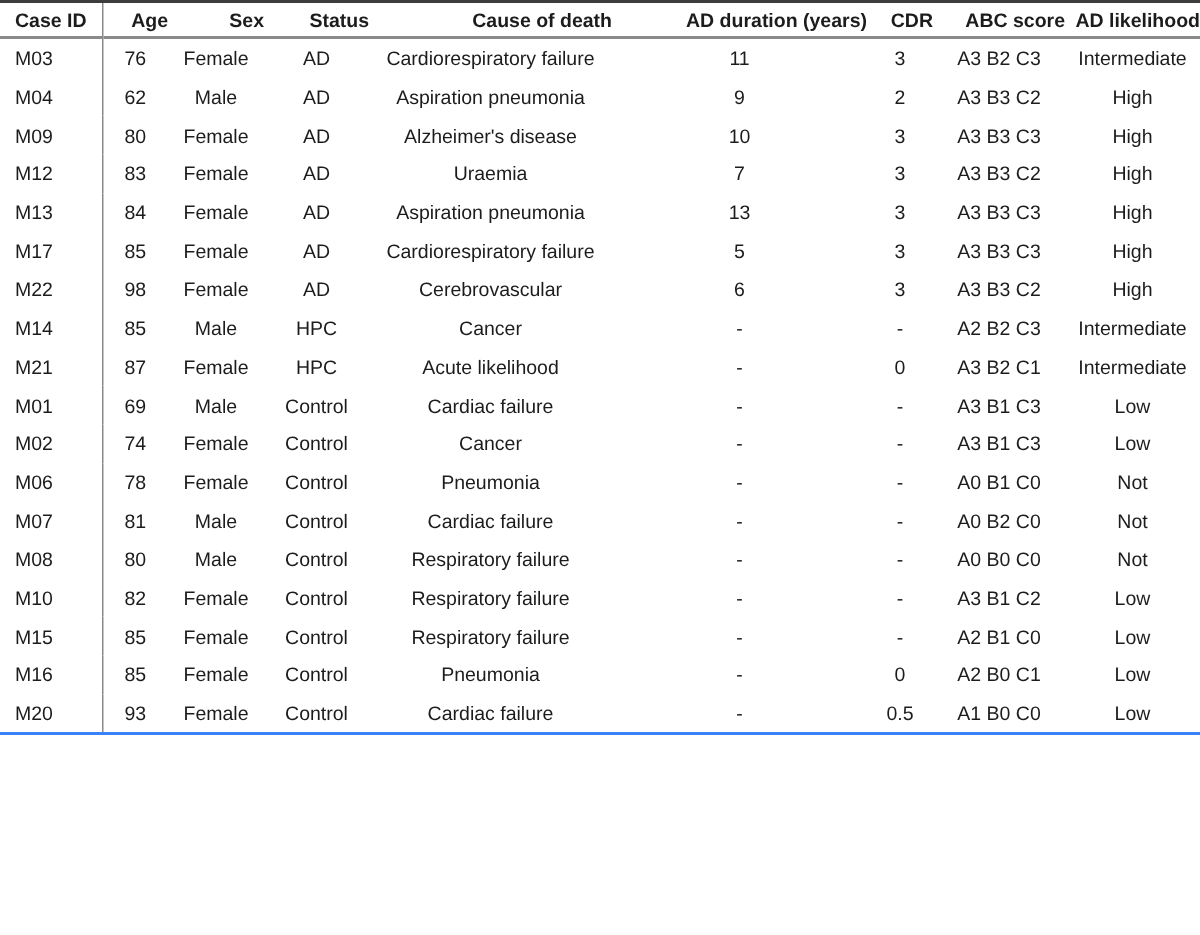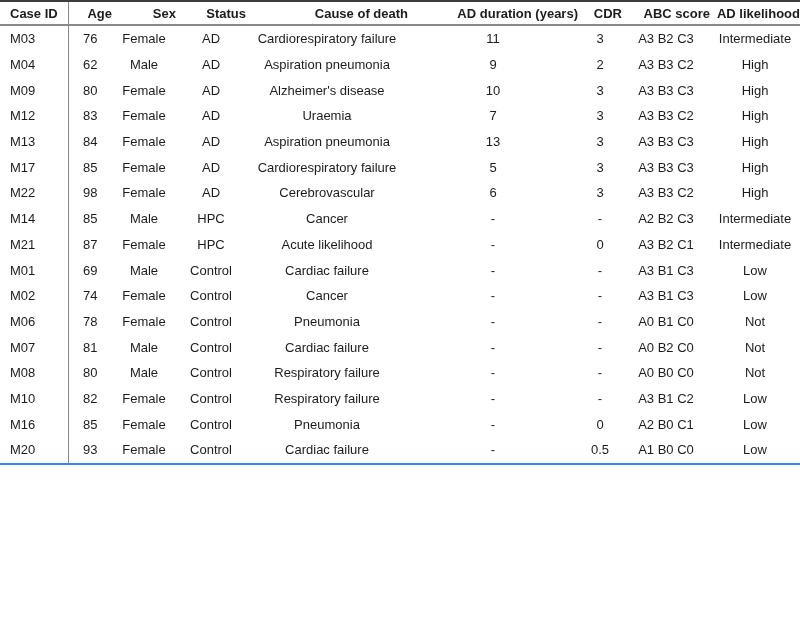--- a/index.html
+++ b/index.html
@@ -248,20 +248,31 @@
           <td>82</td>
           <td>Female</td>
           <td>Control</td>
           <td>Respiratory failure</td>
           <td>-</td>
           <td>-</td>
           <td>A3 B1 C2</td>
           <td>Low</td>
         </tr>
         <tr>
+          <td class="col-first">M15</td>
+          <td>85</td>
+          <td>Female</td>
+          <td>Control</td>
+          <td>Respiratory failure</td>
+          <td>-</td>
+          <td>-</td>
+          <td>A2 B1 C0</td>
+          <td>Low</td>
+        </tr>
+        <tr>
           <td class="col-first">M16</td>
           <td>85</td>
           <td>Female</td>
           <td>Control</td>
           <td>Pneumonia</td>
           <td>-</td>
           <td>0</td>
           <td>A2 B0 C1</td>
           <td>Low</td>
         </tr>

